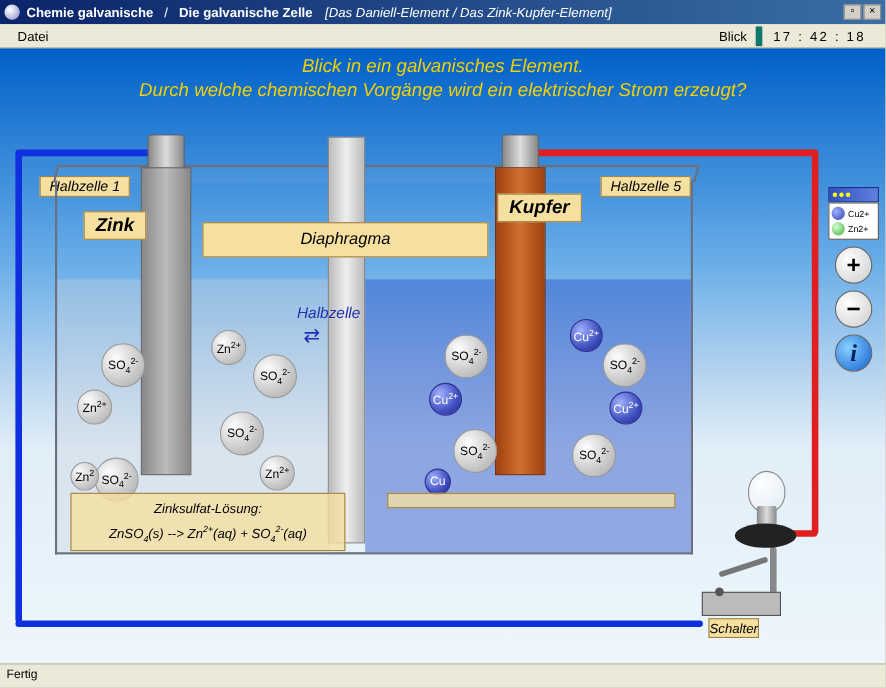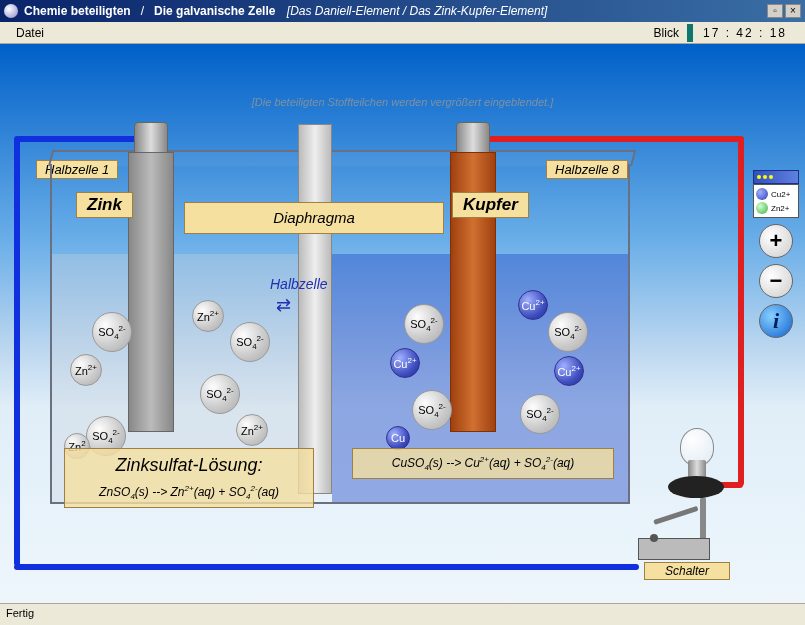--- a/index.html
+++ b/index.html
@@ -42,105 +42,106 @@
   .ion span { position: relative; font-family: Arial; white-space: nowrap;}
   .ion.grey span { color: #000; }
   .ion.blue span { color: #fff; }
   sup { font-size: 8px; }
   sub { font-size: 8px; vertical-align: sub;}
 
   .diffusion { position: absolute; left: 270px; top: 232px; color: #2030b0; font-style: italic; font-size: 14px; }
   .diff-arrow { position: absolute; left: 276px; top: 250px; color: #2030b0; font-size: 18px; letter-spacing: -3px;}
 
   .sol-box { position: absolute; background: #f5e0a0cc; border: 1px solid #a08040; padding: 6px 6px; text-align: center; font-size: 13px; }
-  .sol-box .hd { font-size: 18px; font-style: italic; margin-bottom: 8px; }
+  .sol-box .hd { font-size: 12px; font-style: italic; margin-bottom: 8px; }
   .eq { font-size: 12px; font-style: italic; }
 
   
   .wire-blue-top-l { position:absolute; left: 16px; top: 92px; width: 132px; height: 6px; background:#1030e0; border-radius:3px; }
   .wire-blue-left { position:absolute; left: 14px; top: 92px; width: 6px; height: 430px; background:#1030e0; border-radius:3px;}
   .wire-blue-bot { position:absolute; left: 14px; top: 520px; width: 625px; height: 6px; background:#1030e0; border-radius:3px;}
   .wire-red-top { position:absolute; left: 482px; top: 92px; width: 260px; height: 6px; background:#e02020; border-radius:3px;}
   .wire-red-right { position:absolute; left: 738px; top: 92px; width: 6px; height: 350px; background:#e02020; border-radius:3px;}
   .wire-red-tobulb { position:absolute; left: 695px; top: 438px; width: 48px; height: 6px; background:#e02020; border-radius:3px;}
 
   .bulb-base { position:absolute; left: 668px; top: 432px; width: 56px; height: 22px; background:#222; border-radius: 28px / 11px; }
   .bulb-stem { position:absolute; left: 688px; top: 416px; width: 18px; height: 20px; background: linear-gradient(to right,#888,#ddd,#888); border-radius:2px;}
   .bulb-glass { position:absolute; left: 680px; top: 384px; width: 34px; height: 38px; border-radius: 50% 50% 45% 45%; background: radial-gradient(circle at 35% 30%, rgba(255,255,255,0.95), rgba(220,230,240,0.6)); border:1px solid #888;}
 
   .switch-box { position:absolute; left: 638px; top: 494px; width: 72px; height: 22px; background:#bbb; border:1px solid #555;}
   .switch-lever { position:absolute; left: 654px; top: 476px; width: 46px; height: 5px; background:#777; transform: rotate(-18deg); transform-origin: left center; border-radius:2px;}
   .switch-pin { position:absolute; left: 650px; top:490px; width:8px;height:8px;background:#555;border-radius:50%;}
-  .switch-label { position:absolute; left: 644px; top: 518px; background:#f5e0a0; border:1px solid #a08040; padding:1px 20px; font-style:italic; font-size:12px;}
+  .switch-label { position:absolute; left: 644px; top: 518px; background:#f5e0a0; border:1px solid #a08040; padding:1px 0; font-style:italic; font-size:12px;}
   .switch-wire { position:absolute; left:700px; top:453px; width:6px; height:45px; background:#888; border-radius:3px;}
 
   .toolbox { position:absolute; right: 6px; top: 126px; width: 46px; }
   .toolbox-header { height: 14px; background: linear-gradient(to right,#3050c0,#6080e0); border:1px solid #203080; display:flex; align-items:center; gap:2px; padding-left:3px;}
   .toolbox-header .dot{width:4px;height:4px;background:#ff0;border-radius:50%;display:inline-block;}
   .legend-box { border:1px solid #555; background:#fff; height: 34px; display:flex; flex-direction:column; justify-content:space-around; padding:2px;}
   .legend-row { display:flex; align-items:center; gap:3px; font-size:8px;}
   .legend-ball { width:12px;height:12px;border-radius:50%;}
   .tool-btn { width:34px;height:34px;border-radius:50%;background:radial-gradient(circle at 35% 35%,#fff,#ccc);border:1px solid #666;margin:6px auto;display:flex;align-items:center;justify-content:center;font-size:22px;font-weight:bold;cursor:pointer;}
   .tool-btn.info { background:radial-gradient(circle at 35% 35%,#88d0ff,#1060d0); color:#002060; font-style:italic; font-family:serif;}
 
   .statusbar { height: 22px; background:#ece9d8; border-top:1px solid #aca899; font-size:11px; padding:3px 6px;}
 </style>
 </head>
 <body>
 
 <div class="titlebar">
   <div class="titlebar-icon"></div>
   <div class="titlebar-text">
-    <b>Chemie beteiligten</b>
+    <b>Chemie galvanische</b>
     &nbsp;&nbsp;<span>/</span>&nbsp;&nbsp;
     <b>Die galvanische Zelle</b>
     <span class="titlebar-sub">[Das Daniell-Element / Das Zink-Kupfer-Element]</span>
   </div>
   <div class="titlebar-btn">▫</div>
   <div class="titlebar-btn">×</div>
 </div>
 
 <div class="menubar">
   <div class="menubar-item">Datei</div>
   <div class="spacer"></div>
   <div class="menubar-item">Blick</div>
   <div class="time">17 : 42 : 18</div>
 </div>
 
 <div class="canvas">
-  <div class="sub">[Die beteiligten Stoffteilchen werden vergrößert eingeblendet.]</div>
+  <div class="title1">Blick in ein galvanisches Element.</div>
+  <div class="title2">Durch welche chemischen Vorgänge wird ein elektrischer Strom erzeugt?</div>
 
   <div class="wire-blue-top-l"></div>
   <div class="wire-blue-left"></div>
   <div class="wire-blue-bot"></div>
   <div class="wire-red-top"></div>
   <div class="wire-red-right"></div>
   <div class="wire-red-tobulb"></div>
   <div class="switch-wire"></div>
 
   <div class="halbzelle" style="left:36px; top:116px;">Halbzelle 1</div>
-  <div class="halbzelle" style="left:546px; top:116px;">Halbzelle 8</div>
+  <div class="halbzelle" style="left:546px; top:116px;">Halbzelle 5</div>
 
   <div class="tank">
     <div class="tank-top"></div>
     <div class="tank-back"></div>
   </div>
 
   <div class="solution-left"></div>
   <div class="solution-right"></div>
 
   <div class="diaphragm"></div>
 
   <div class="connector" style="left:134px;"></div>
   <div class="electrode-zn"></div>
   <div class="connector" style="left:456px;"></div>
   <div class="electrode-cu"></div>
 
   <div class="elec-label" style="left:76px; top:148px;">Zink</div>
-  <div class="elec-label" style="left:452px; top:148px;">Kupfer</div>
+  <div class="elec-label" style="left:452px; top:132px;">Kupfer</div>
 
   <div class="dia-label">
     <span>Diaphragma</span><br>
   </div>
 
   <div class="diffusion">Halbzelle</div>
   <div class="diff-arrow">⇄</div>
 
   <div class="ion grey" style="left:92px;top:268px;width:40px;height:40px;">
       <div class="ball"></div>
@@ -159,21 +160,21 @@
       <span>SO<sub>4</sub><sup>2-</sup></span>
     </div>
   <div class="ion grey" style="left:200px;top:330px;width:40px;height:40px;">
       <div class="ball"></div>
       <span>SO<sub>4</sub><sup>2-</sup></span>
     </div>
   <div class="ion grey" style="left:86px;top:372px;width:40px;height:40px;">
       <div class="ball"></div>
       <span>SO<sub>4</sub><sup>2-</sup></span>
     </div>
-  <div class="ion grey" style="left:64px;top:389px;width:26px;height:26px;">
+  <div class="ion grey" style="left:64px;top:376px;width:26px;height:26px;">
       <div class="ball"></div>
       <span>Zn<sup>2</sup></span>
     </div>
   <div class="ion grey" style="left:236px;top:370px;width:32px;height:32px;">
       <div class="ball"></div>
       <span>Zn<sup>2+</sup></span>
     </div>
 
   <div class="ion grey" style="left:404px;top:260px;width:40px;height:40px;">
       <div class="ball"></div>
@@ -206,21 +207,20 @@
   <div class="ion grey" style="left:520px;top:350px;width:40px;height:40px;">
       <div class="ball"></div>
       <span>SO<sub>4</sub><sup>2-</sup></span>
     </div>
 
   <div class="sol-box" style="left:64px; top:404px; width:250px;">
     <div class="hd">Zinksulfat-Lösung:</div>
     <div class="eq">ZnSO<sub>4</sub>(s) --&gt; Zn<sup>2+</sup>(aq) + SO<sub>4</sub><sup>2-</sup>(aq)</div>
   </div>
   <div class="sol-box" style="left:352px; top:404px; width:262px;">
-    <div class="eq">CuSO<sub>4</sub>(s) --&gt; Cu<sup>2+</sup>(aq) + SO<sub>4</sub><sup>2-</sup>(aq)</div>
   </div>
 
   <div class="bulb-glass"></div>
   <div class="bulb-stem"></div>
   <div class="bulb-base"></div>
 
   <div class="switch-box"></div>
   <div class="switch-lever"></div>
   <div class="switch-pin"></div>
   <div class="switch-label">Schalter</div>

